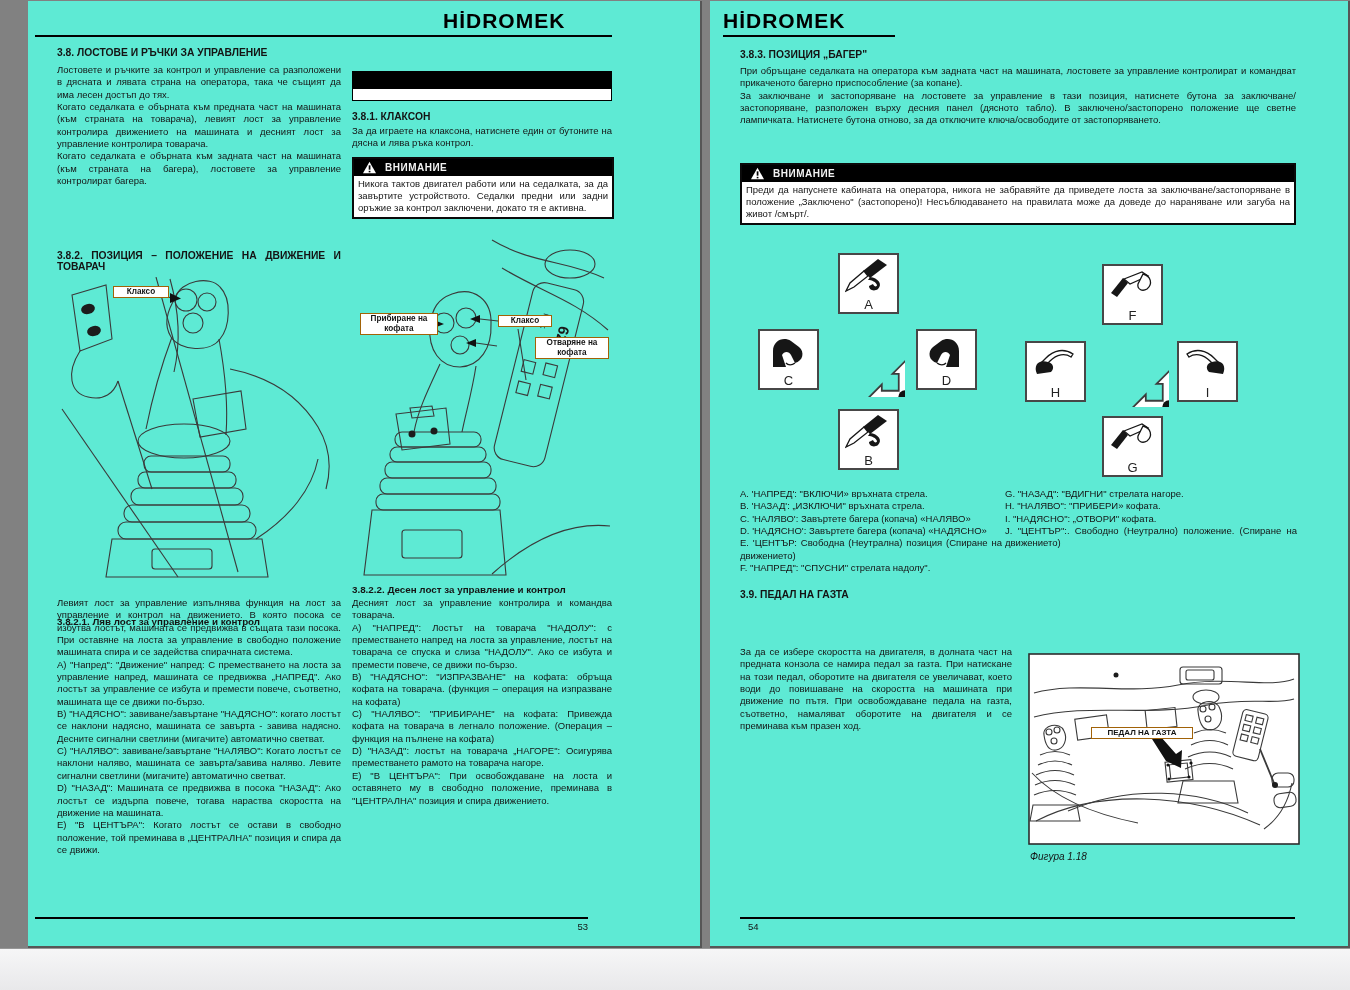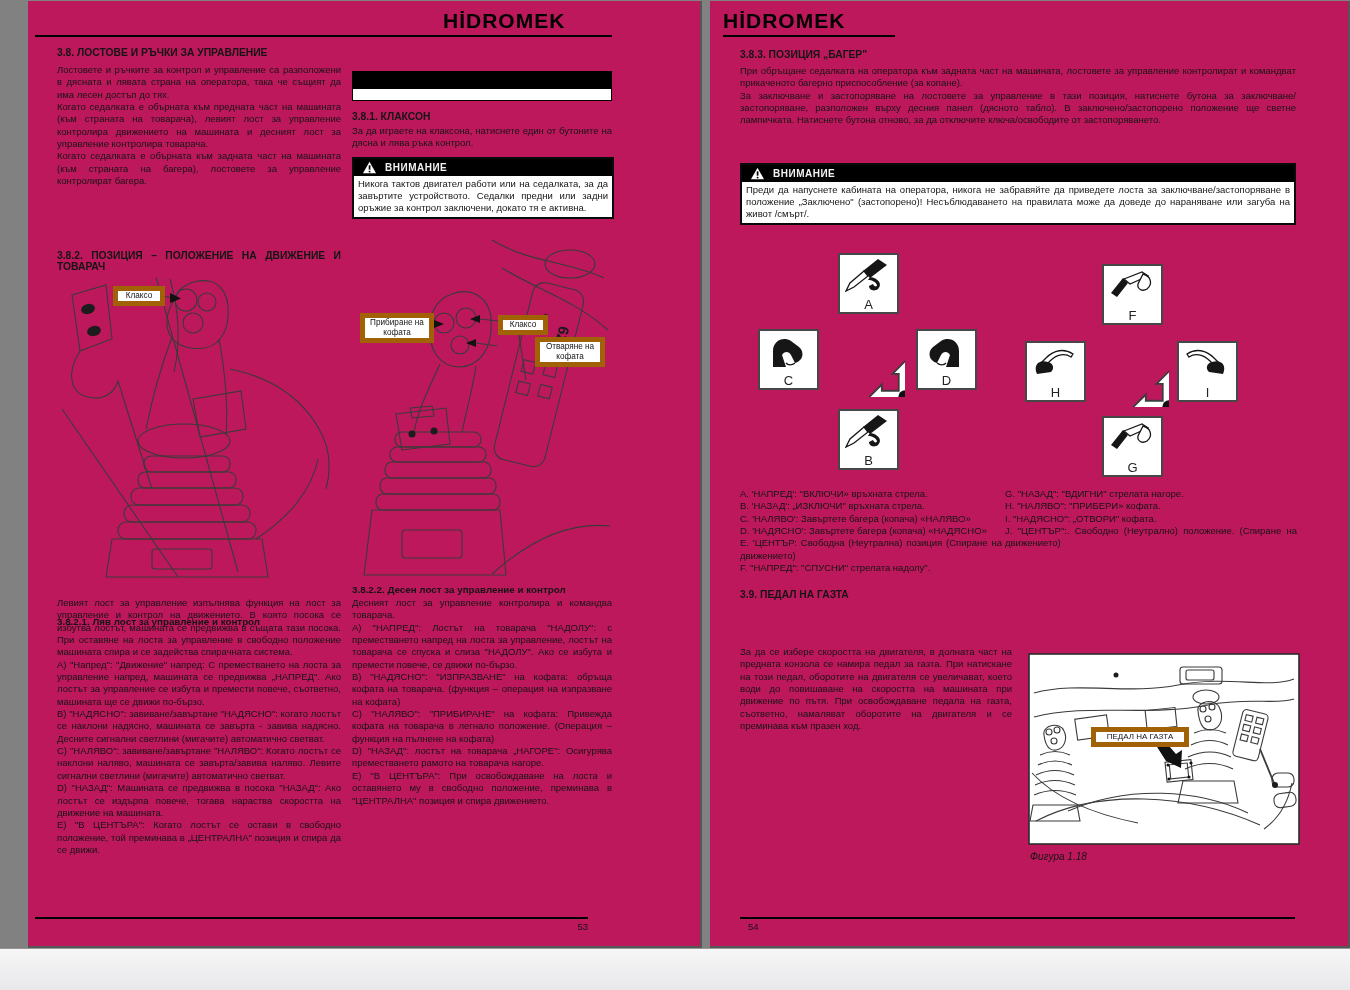--- a/index.html
+++ b/index.html
@@ -1,34 +1,34 @@
 <!DOCTYPE html>
 <html><head>
 <meta charset="utf-8">
 <style>
   html,body{margin:0;padding:0;}
   .stage{position:relative;width:1350px;height:990px;background:#818181;overflow:hidden;
          font-family:"Liberation Sans",sans-serif;color:#141414;}
   .abs{position:absolute;}
-  .page{position:absolute;top:1px;height:945px;background:#be185d;
+  .page{position:absolute;top:1px;height:945px;background:#5eead4;
         border-right:2px solid #565656;border-bottom:2px solid #565656;}
   .logo{font-weight:bold;font-size:21px;letter-spacing:1px;color:#000;transform:scaleY(.95);white-space:nowrap;}
   .rule{background:#000;height:2px;}
   .h-main{font-size:10.3px;font-weight:bold;}
   .h-sub{font-size:9.8px;font-weight:bold;}
   .bodytext{font-size:9.5px;line-height:1.3;text-align:justify;}
   .bodytext p{margin:0;}
   .warn{border:2px solid #0a0a0a;background:#fff;}
   .warn-head{background:#000;color:#f2f2f2;height:17px;display:flex;align-items:center;gap:8px;
              padding-left:8px;font-size:10px;font-weight:bold;letter-spacing:.5px;}
   .warn-body{padding:2px 4px 3px 4px;font-size:9.5px;line-height:1.28;text-align:justify;}
   .blackbar{background:#000;}
   .whitebar{background:#fff;border:1px solid #000;}
-  .figlabel{position:absolute;background:#fff;border:5px solid #a16207;font-size:8.2px;line-height:1.2;
-            padding:0 0;text-align:center;}
+  .figlabel{position:absolute;background:#fff;border:1px solid #a16207;font-size:8.2px;line-height:1.2;
+            padding:0 6px;text-align:center;font-weight:bold;}
   .dbox{position:absolute;width:57px;height:57px;border:2px solid #474747;background:#fff;}
   .dletter{position:absolute;bottom:0;left:0;right:0;text-align:center;font-size:13px;color:#222;}
   .dicon{position:absolute;left:5px;top:3px;}
   .pagenum{font-size:9.5px;}
   .caption{font-size:10px;font-style:italic;}
   .toolbar{position:absolute;left:0;top:948px;width:1350px;height:42px;
            background:linear-gradient(#f6f6f7,#e8e8ea);border-top:1px solid #979797;}
   svg{display:block;}
   .figstroke{stroke:#3a3a3a;fill:none;stroke-width:1.1;}
 </style>

